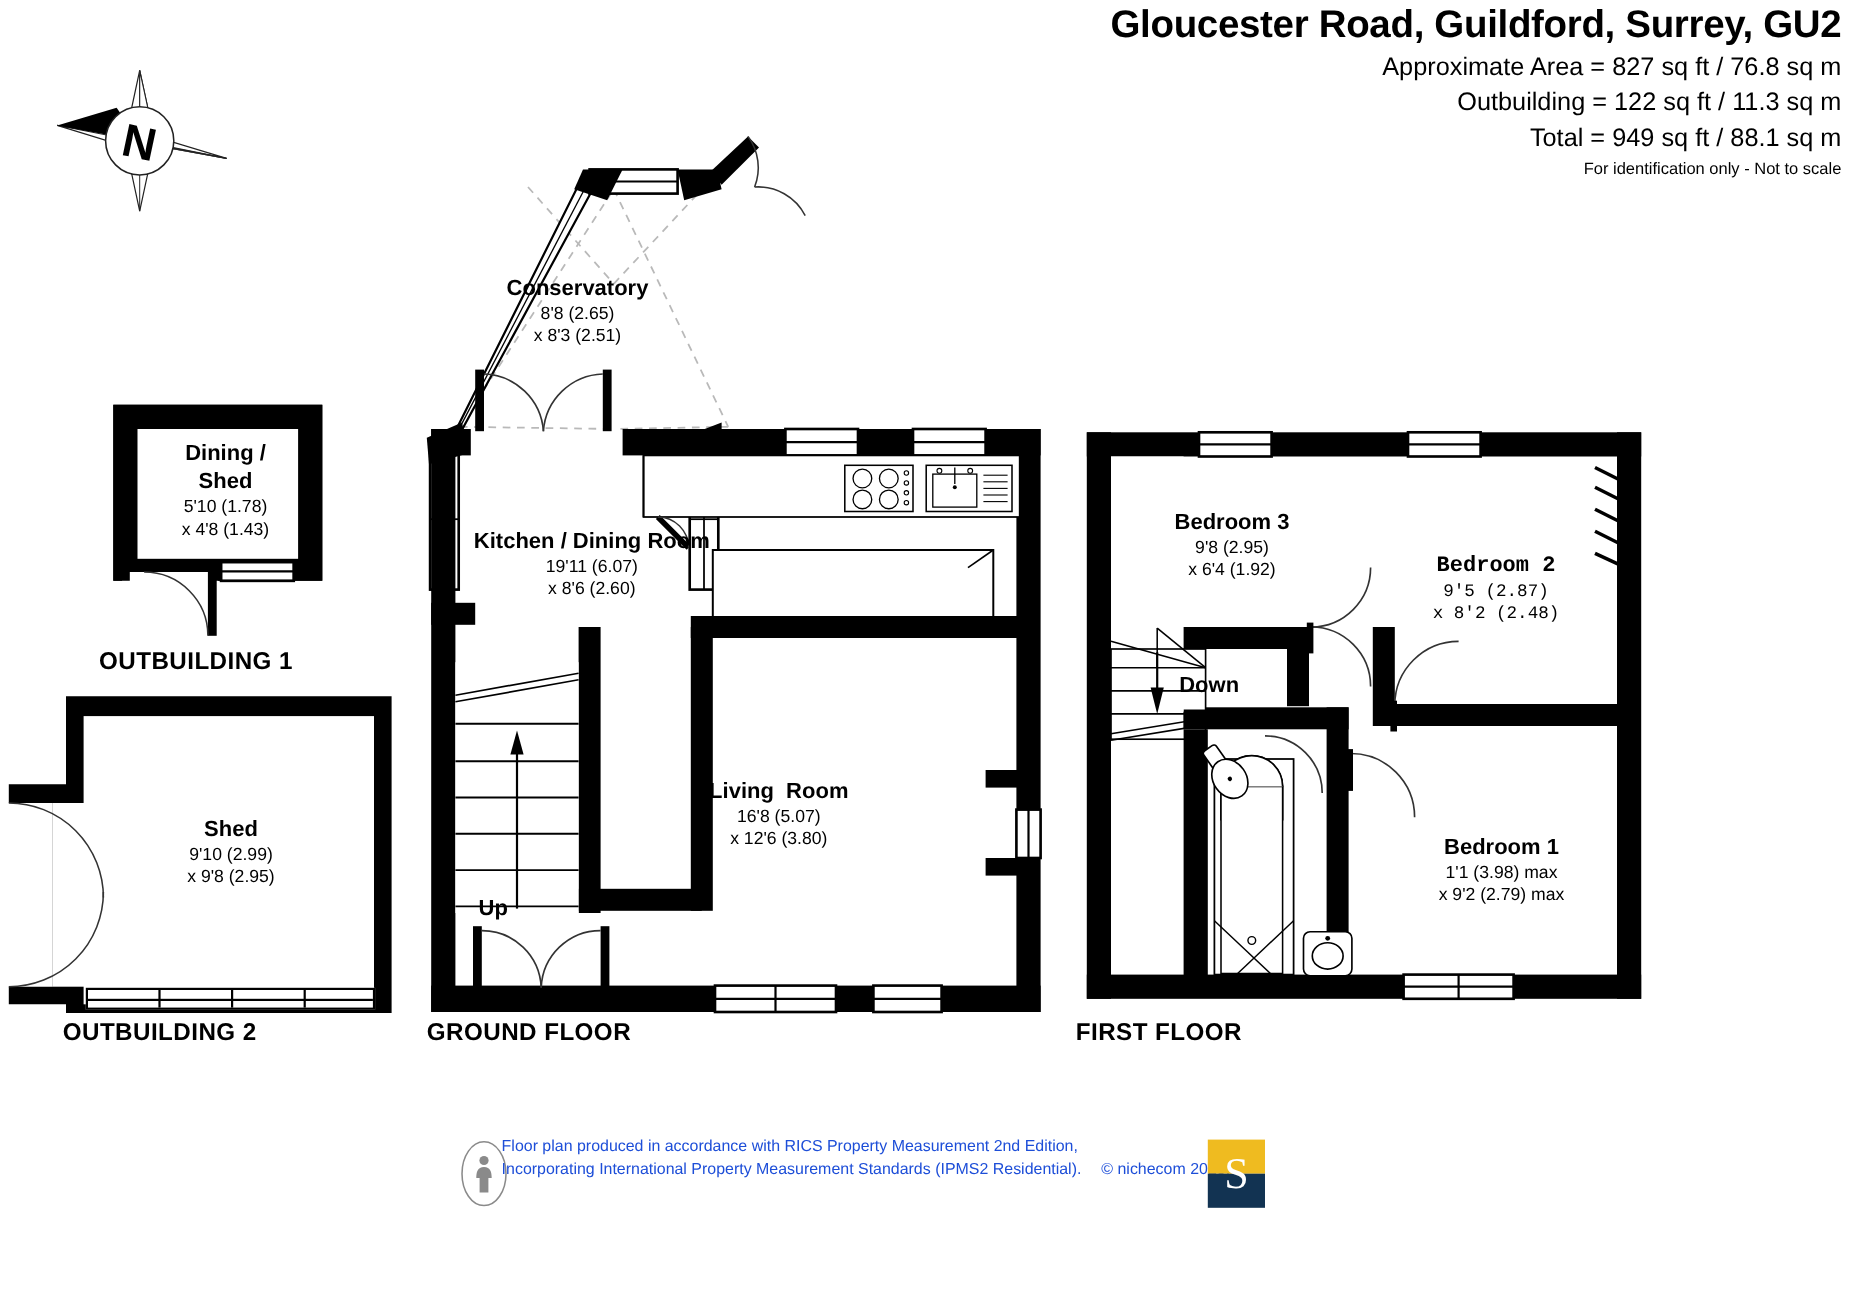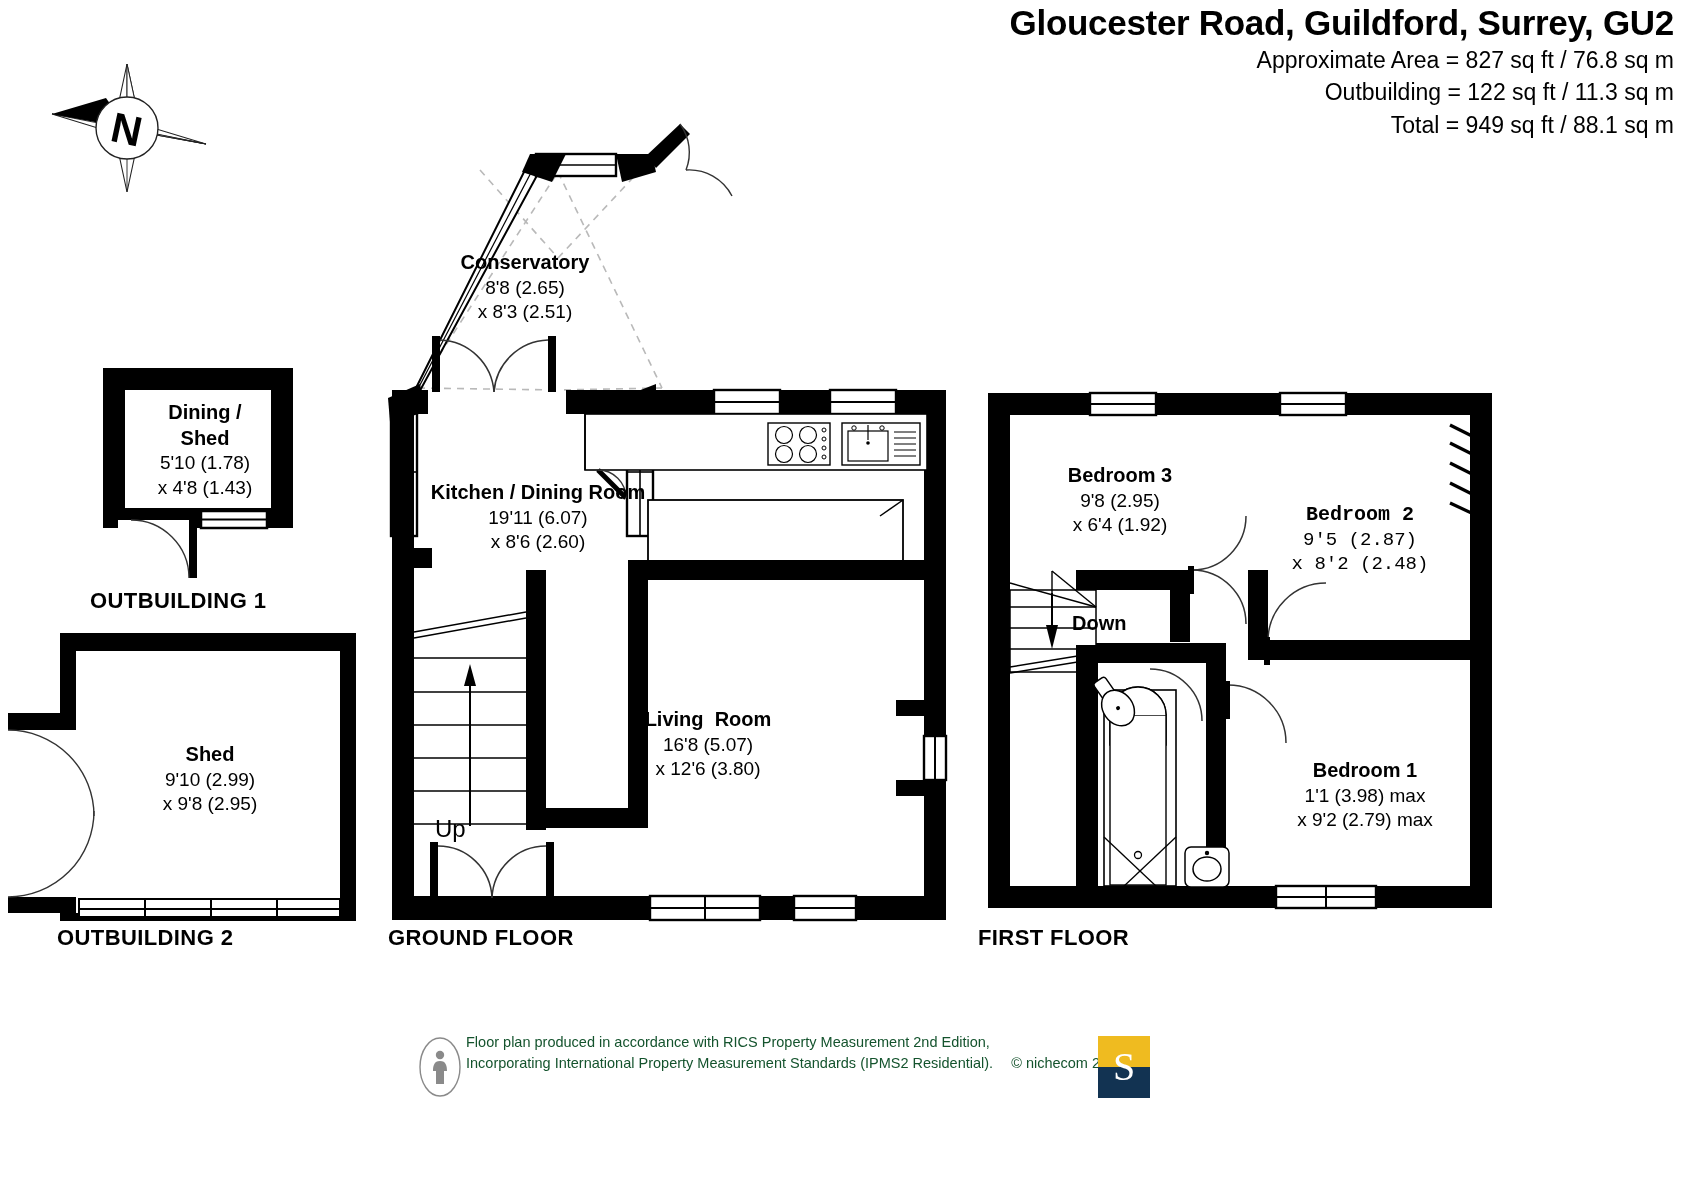--- a/index.html
+++ b/index.html
@@ -12,34 +12,35 @@
   
   #header{right:22px;top:4px;text-align:right;}
   #title{font-size:35px;font-weight:bold;letter-spacing:-0.3px;line-height:1.1;}
   .area-line{font-size:23px;line-height:1.33;margin-top:2px;}
   #notscale{font-size:15px;margin-top:5px;}
   
   .floor-caption{font-size:22px;font-weight:bold;letter-spacing:0.4px;text-align:center;}
   
   .room{text-align:center;line-height:1.28;}
   .room .rname{font-size:20px;font-weight:bold;white-space:pre;}
-  .room .rdim{font-size:19px;white-space:pre;}
-  #footer-text{left:466px;top:1032px;font-size:14.5px;line-height:1.42;color:#14532d;}
+  .room .rdim{font-size:16px;white-space:pre;}
+  #footer-text{left:456px;top:1032px;font-size:14.5px;line-height:1.42;color:#1d4ed8;}
   #copyright{font-size:14.5px;}
   .logoS{font-family:"Liberation Serif", serif;}
   svg{display:block;overflow:visible;}
 </style>
 </head>
 <body>
 
 <div class="abs" id="header">
   <div id="title">Gloucester Road, Guildford, Surrey, GU2</div>
   <div class="area-line">Approximate Area = 827 sq ft / 76.8 sq m</div>
   <div class="area-line">Outbuilding = 122 sq ft / 11.3 sq m</div>
   <div class="area-line">Total = 949 sq ft / 88.1 sq m</div>
+  <div id="notscale">For identification only - Not to scale</div>
 </div>
 
 <div class="abs" style="left:44px;top:58px;width:170px;height:140px;">
   <svg width="170" height="140" viewBox="0 0 170 140">
 
     <polygon points="83,6 95,62 83,70 71,62" fill="#fff" stroke="#222" stroke-width="1.1"></polygon>
     <polygon points="83,134 95,78 83,70 71,78" fill="#fff" stroke="#222" stroke-width="1.1"></polygon>
     <polygon points="162,86 96,74 83,70 96,66" fill="#fff" stroke="#222" stroke-width="1.1"></polygon>
     <polygon points="8,56 72,66 83,70 70,75" fill="#fff" stroke="#222" stroke-width="1.1"></polygon>
 
@@ -277,21 +278,21 @@
   <div class="rdim">19'11 (6.07)</div>
   <div class="rdim">x 8'6 (2.60)</div>
 </div>
 
 <div class="abs room" style="left:568px;top:707px;width:280px;">
   <div class="rname">Living  Room</div>
   <div class="rdim">16'8 (5.07)</div>
   <div class="rdim">x 12'6 (3.80)</div>
 </div>
 
-<div class="abs" style="left:435px;top:815px;font-size:24px;font-weight:normal;">Up</div>
+<div class="abs" style="left:435px;top:815px;font-size:20px;font-weight:bold;">Up</div>
 
 <div class="abs floor-caption" style="left:388px;top:925px;">GROUND FLOOR</div>
 
 <div class="abs" style="left:980px;top:385px;width:520px;height:545px;">
   <svg width="520" height="545" viewBox="0 0 520 545">
 
     <g fill="#000">
       <rect x="8" y="8" width="504" height="22"></rect>
       <rect x="8" y="8" width="22" height="515"></rect>
       <rect x="490" y="8" width="22" height="515"></rect>

